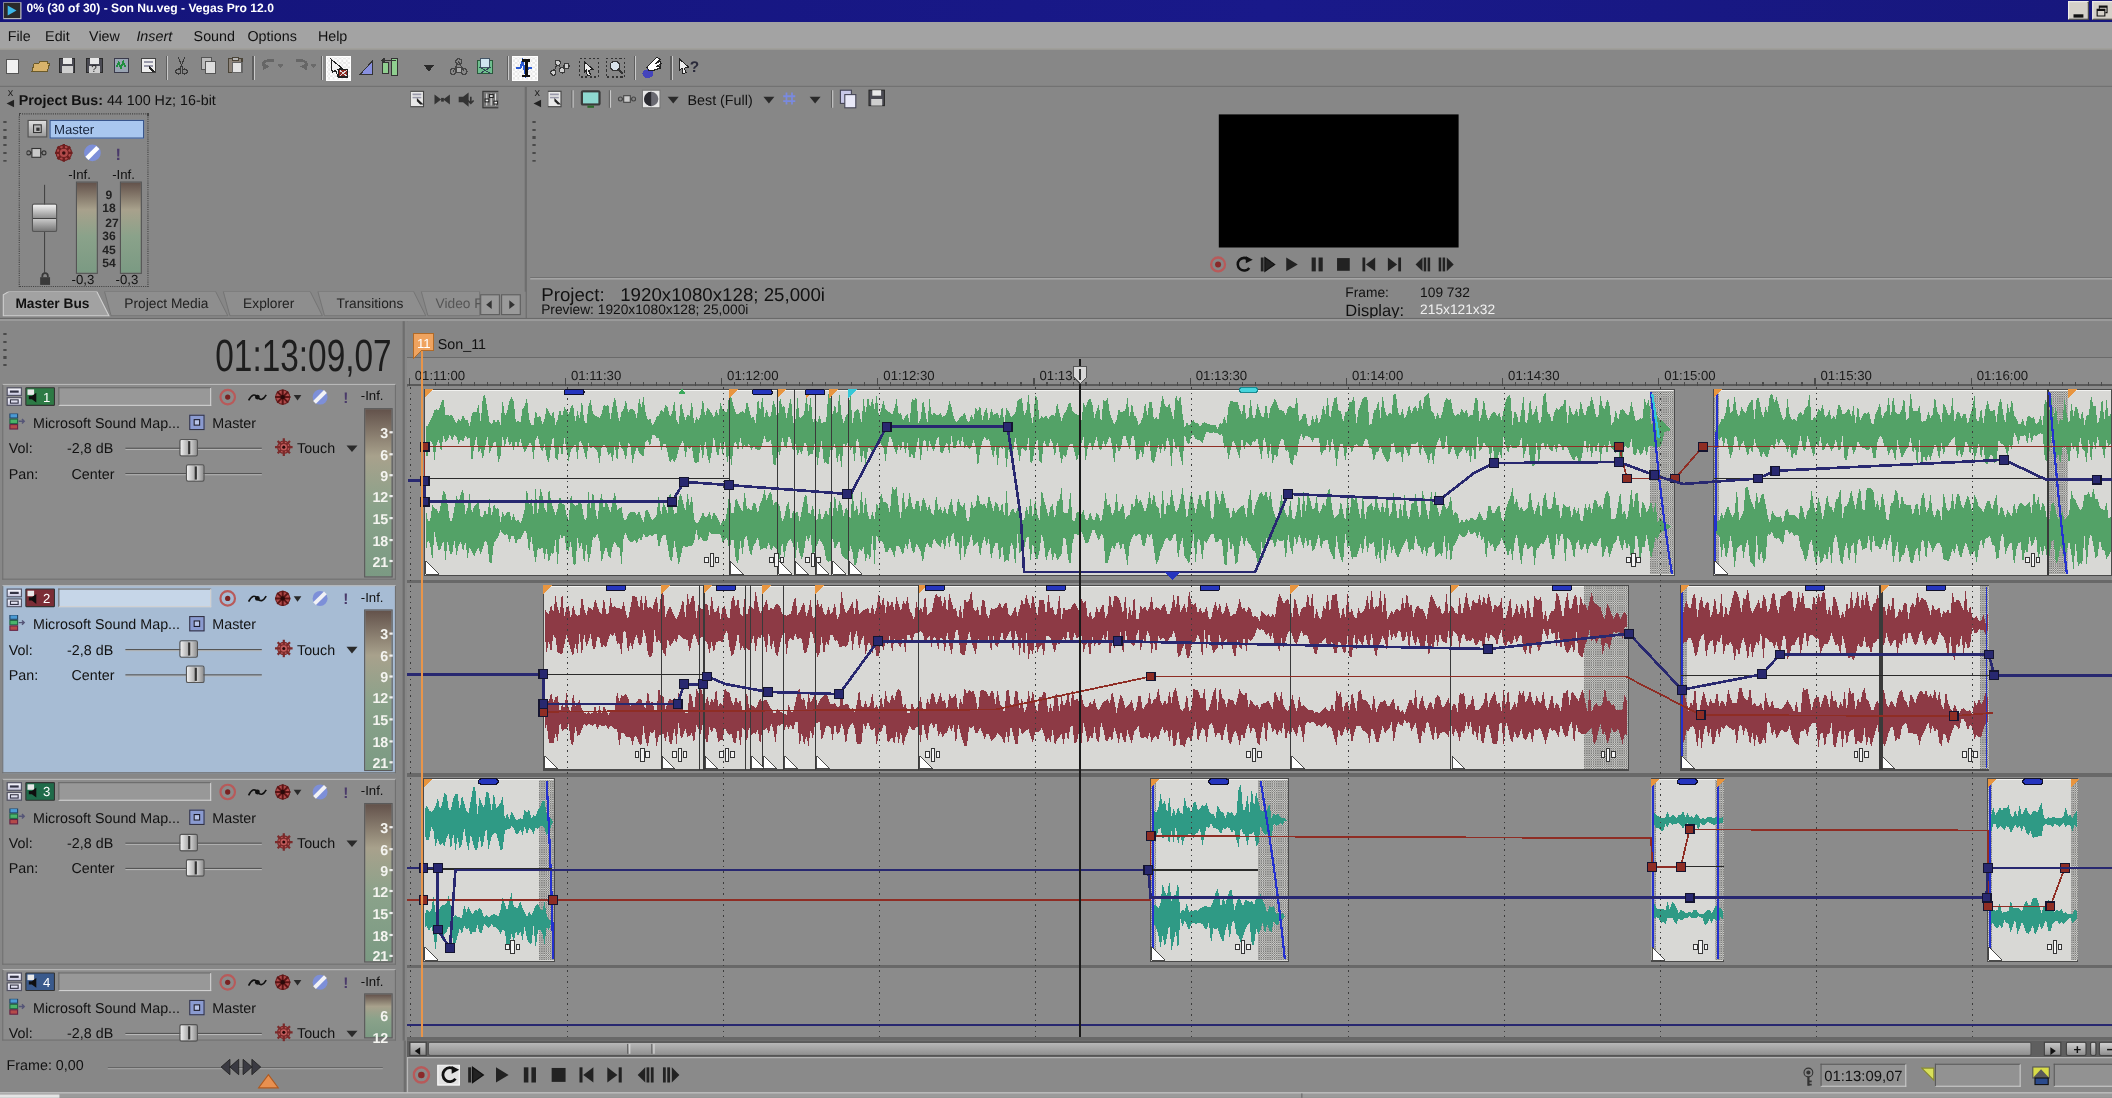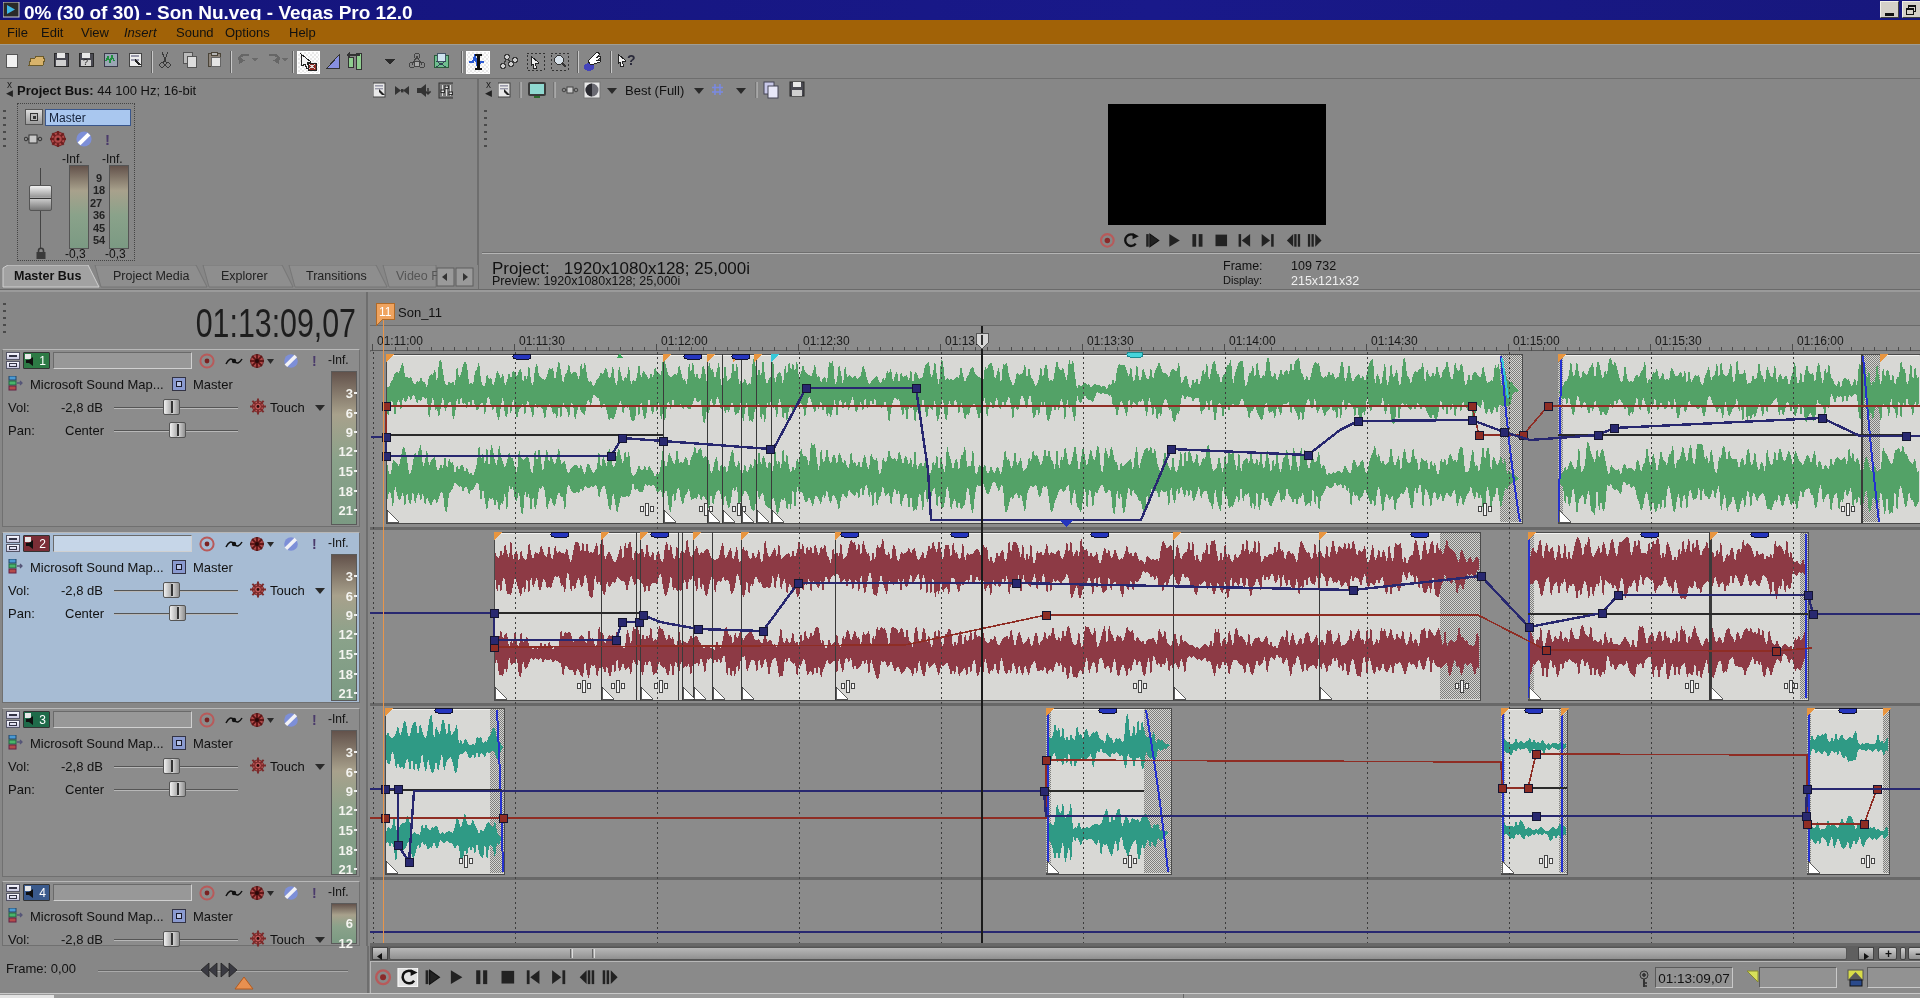--- a/index.html
+++ b/index.html
@@ -8,31 +8,31 @@
 .txt{position:absolute;white-space:nowrap;color:#111;}
 .inset{background:#929292;border-top:1px solid #5a5a5a;border-left:1px solid #5a5a5a;border-bottom:1px solid #c9c9c9;border-right:1px solid #c9c9c9;}
 </style></head>
 <body>
 
 <div class="abs" style="left:0;top:0;width:1920px;height:20px;background:linear-gradient(90deg,#14147a,#19198a 60%,#17177d);">
  <svg class="abs" style="left:3px;top:2px" width="17" height="16">
    <rect x="0" y="0" width="16" height="15" fill="#2a2a2a" stroke="#cfcfcf" stroke-width="1"></rect>
    <polygon points="4,3 12,7.5 4,12" fill="#3db7e8"></polygon>
  </svg>
- <div class="txt" style="left:24px;top:2px;font-size:19px;font-weight:bold;color:#fff;">0% (30 of 30) - Son Nu.veg - Vegas Pro 12.0</div>
+ <div class="txt" style="left:24px;top:2px;font-size:11px;font-weight:bold;color:#fff;">0% (30 of 30) - Son Nu.veg - Vegas Pro 12.0</div>
  <div class="abs" style="left:1880px;top:1px;width:19px;height:17px;background:#d4d0c8;border:1px solid #404040;border-top-color:#f0efe8;border-left-color:#f0efe8;">
    <div class="abs" style="left:4px;top:11px;width:9px;height:3px;background:#111;"></div>
     </div>
  <div class="abs" style="left:1902px;top:1px;width:19px;height:17px;background:#d4d0c8;border:1px solid #404040;border-top-color:#f0efe8;border-left-color:#f0efe8;">
    <div class="abs" style="left:5px;top:3px;width:8px;height:7px;border:1px solid #111;border-top-width:2px;"></div>
    <div class="abs" style="left:3px;top:6px;width:8px;height:7px;border:1px solid #111;border-top-width:2px;background:#d4d0c8;"></div>
     </div>
 </div>
 
-<div class="abs" style="left:0;top:20px;width:1920px;height:25px;background:#a16207;border-bottom:1px solid #9f9d95;">
+<div class="abs" style="left:0;top:20px;width:1920px;height:25px;background:#a3a3a3;border-bottom:1px solid #9f9d95;">
 <div class="txt" style="left:7px;top:5px;font-size:13px;">File</div>
 <div class="txt" style="left:41px;top:5px;font-size:13px;">Edit</div>
 <div class="txt" style="left:81px;top:5px;font-size:13px;">View</div>
 <div class="txt" style="left:124px;top:5px;font-size:13px;font-style:italic;">Insert</div>
 <div class="txt" style="left:176px;top:5px;font-size:13px;">Sound</div>
 <div class="txt" style="left:225px;top:5px;font-size:13px;">Options</div>
 <div class="txt" style="left:289px;top:5px;font-size:13px;">Help</div>
 </div>
 <div class="abs" style="left:0;top:46px;width:1920px;height:33px;background:#878787;border-bottom:1px solid #6e6e6e;">
 <svg class="abs" style="left:0;top:0" width="660" height="33" shape-rendering="crispEdges">
@@ -255,21 +255,21 @@
 <div class="txt" style="left:44px;top:48px;font-size:12px;">-Inf.</div>
 <div class="txt" style="left:84px;top:48px;font-size:12px;">-Inf.</div>
 <div class="abs" style="left:22px;top:64px;width:1px;height:80px;background:#444;"></div>
 <div class="abs" style="left:11px;top:81px;width:23px;height:26px;background:linear-gradient(#f2f2f2,#9a9a9a 45%,#c8c8c8 55%,#777);border:1px solid #555;border-radius:2px;">
         <div class="abs" style="left:0;top:12px;width:21px;height:1px;background:#333;"></div>
       </div>
 <div class="abs" style="left:51px;top:61px;width:20px;height:84px;background:linear-gradient(#63524b,#a8a18c 30%,#8aa28a 60%,#7b9a83);border:1px solid #555;"></div>
 <div class="abs" style="left:91px;top:61px;width:20px;height:84px;background:linear-gradient(#63524b,#a8a18c 30%,#8aa28a 60%,#7b9a83);border:1px solid #555;"></div>
 <div class="txt" style="left:72px;top:68px;width:18px;text-align:center;font-size:11px;font-weight:bold;color:#222;">9</div>
 <div class="txt" style="left:72px;top:80px;width:18px;text-align:center;font-size:11px;font-weight:bold;color:#222;">18</div>
-<div class="txt" style="left:72px;top:93px;width:18px;text-align:left;font-size:11px;font-weight:bold;color:#222;">27</div>
+<div class="txt" style="left:72px;top:93px;width:18px;text-align:right;font-size:11px;font-weight:bold;color:#222;">27</div>
 <div class="txt" style="left:72px;top:105px;width:18px;text-align:center;font-size:11px;font-weight:bold;color:#222;">36</div>
 <div class="txt" style="left:72px;top:118px;width:18px;text-align:center;font-size:11px;font-weight:bold;color:#222;">45</div>
 <div class="txt" style="left:72px;top:130px;width:18px;text-align:center;font-size:11px;font-weight:bold;color:#222;">54</div>
 <svg class="abs" style="left:17px;top:143px" width="12" height="13">
         <rect x="1.5" y="5" width="9" height="7" fill="#3a3a3a"></rect>
         <path d="M3.5,5 v-1.2 a2.5,2.5 0 0 1 5,0 V5" fill="none" stroke="#3a3a3a" stroke-width="1.6"></path>
       </svg>
 <div class="txt" style="left:47px;top:143px;font-size:12px;">-0,3</div>
 <div class="txt" style="left:87px;top:143px;font-size:12px;">-0,3</div>
 </div>
@@ -391,21 +391,21 @@
           <polygon points="7,0 13,6 7,12"></polygon>
         </g>
       </g>
     </svg>
 <div class="abs" style="left:482px;top:173px;width:1438px;height:1px;background:#6e6e6e;"></div>
 <div class="abs" style="left:482px;top:174px;width:1438px;height:1px;background:#b5b5b5;"></div>
 <div class="txt" style="left:492px;top:180px;font-size:17px;">Project:&nbsp;&nbsp; 1920x1080x128; 25,000i</div>
 <div class="txt" style="left:492px;top:195px;font-size:12.5px;">Preview: 1920x1080x128; 25,000i</div>
 <div class="txt" style="left:1223px;top:180px;font-size:12.5px;">Frame:</div>
 <div class="txt" style="left:1291px;top:180px;font-size:12.5px;">109 732</div>
-<div class="txt" style="left:1223px;top:195px;font-size:11px;">Display:</div>
+<div class="txt" style="left:1223px;top:195px;font-size:15px;">Display:</div>
 <div class="txt" style="left:1291px;top:195px;font-size:12.5px;color:#f0f0f0;">215x121x32</div>
 </div>
 <div class="abs" style="left:0;top:289px;width:1920px;height:1px;background:#6a6a6a;"></div>
 <div class="abs" style="left:0;top:290px;width:1920px;height:2px;background:#9a9a9a;"></div>
 <div class="abs" style="left:0;top:292px;width:370px;height:654px;background:#878787;">
 <div class="abs" style="left:3px;top:8px;width:3px;height:36px;background:repeating-linear-gradient(#878787 0 3px,#4a4a4a 3px 5px,#878787 5px 7px);"></div>
 <div class="txt" style="left:0px;top:8px;width:356px;text-align:right;font-size:41px;font-weight:400;color:#1d1d1d;transform:scaleX(0.74);transform-origin:right;">01:13:09,07</div>
 <div class="abs" style="left:366px;top:0px;width:2px;height:654px;background:#6e6e6e;"></div>
 <div class="abs" style="left:2px;top:57px;width:358px;height:178px;background:#8c8c8c;border:1px solid #707070;border-top-color:#b8b8b8;">
 <div class="abs" style="left:3px;top:2px;width:14px;height:8px;background:linear-gradient(#f8f8ff,#c8c8e0);border:1px solid #556;">

